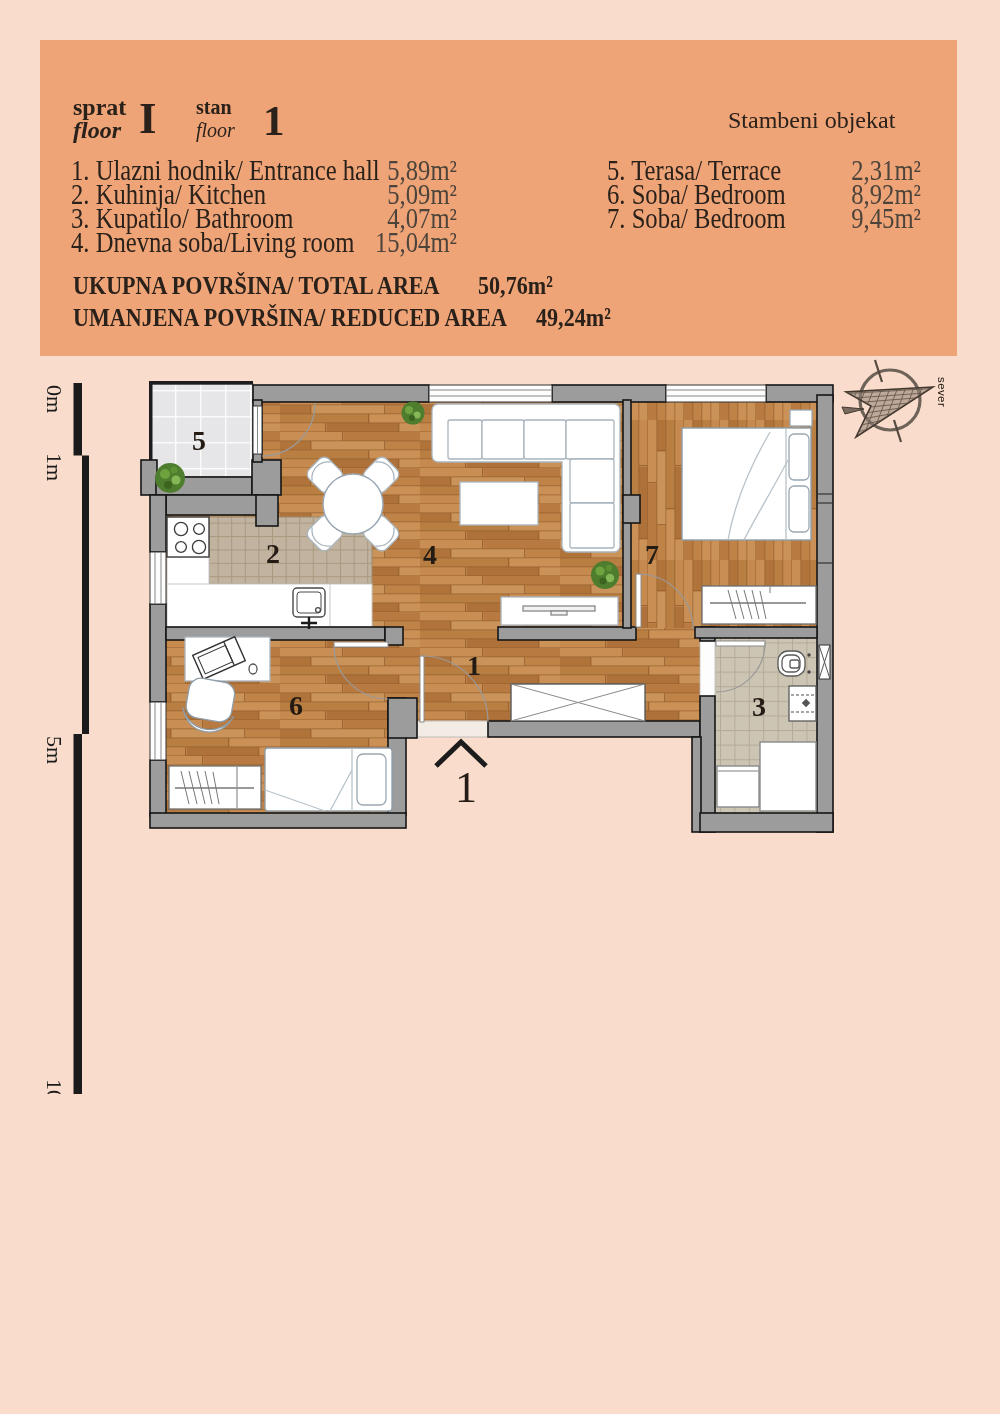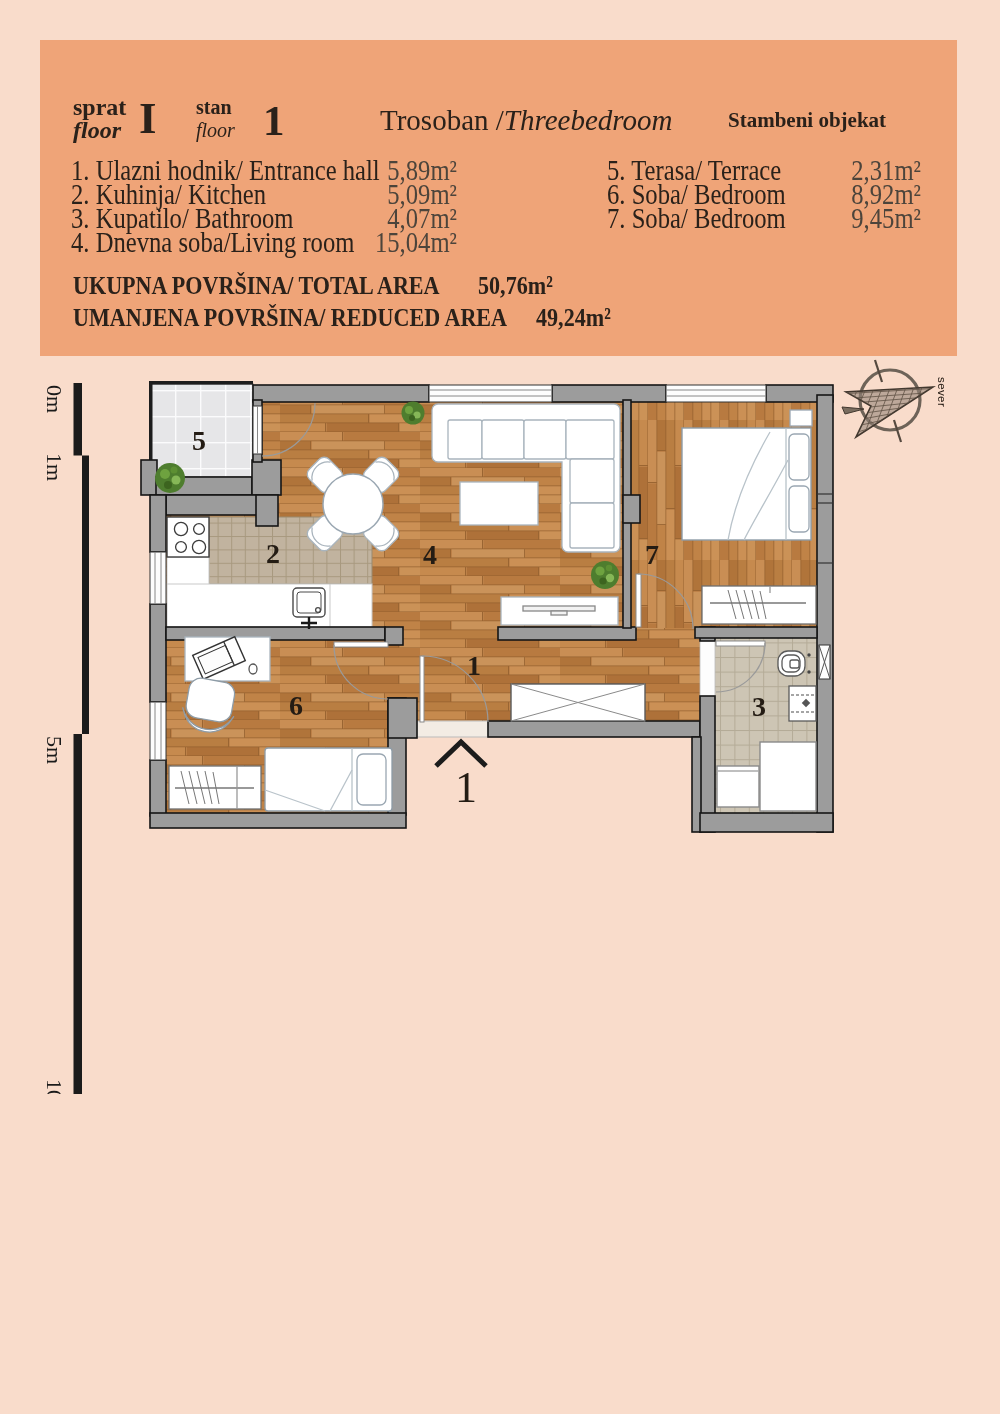--- a/index.html
+++ b/index.html
@@ -16,23 +16,22 @@
 <div style="position:absolute;left:40px;top:40px;width:917px;height:316px;background:#efa478;"></div>
 
 <div class="t" style="left:73px;top:96px;font-weight:bold;font-size:24px;line-height:23px;">sprat<br><span style="font-weight:bold;font-style:italic;">floor</span></div>
 
 <div class="t" style="left:139px;top:96px;font-weight:bold;font-size:45px;line-height:45px;">I</div>
 
 <div class="t" style="left:196px;top:96px;font-weight:bold;font-size:20px;line-height:23px;">stan<br><span style="font-weight:normal;font-style:italic;">floor</span></div>
 
 <div class="t" style="left:263px;top:99px;font-weight:bold;font-size:43px;line-height:43px;">1</div>
 
-<div class="t" style="left:380px;top:106px;font-size:29px;line-height:28px;">Trosoban /<span style="font-style:italic;">Threebedroom</span></div>
-
-<div class="t" style="left:728px;top:106px;font-size:21px;line-height:28px;font-weight:bold;">Stambeni objekat</div>
+
+<div class="t" style="left:728px;top:106px;font-size:24px;line-height:28px;">Stambeni objekat</div>
 
 <div class="t sq" style="left:71px;top:158px;font-size:29px;line-height:24px;">1. Ulazni hodnik/ Entrance hall<br>2. Kuhinja/ Kitchen<br>3. Kupatilo/ Bathroom<br>4. Dnevna soba/Living room</div>
 
 <div class="t sqr" style="left:257px;top:158px;width:200px;font-size:29px;line-height:24px;text-align:right;color:#4c443b;">5,89m²<br>5,09m²<br>4,07m²<br>15,04m²</div>
 
 <div class="t sq" style="left:607px;top:158px;font-size:29px;line-height:24px;">5. Terasa/ Terrace<br>6. Soba/ Bedroom<br>7. Soba/ Bedroom</div>
 
 <div class="t sqr" style="left:721px;top:158px;width:200px;font-size:29px;line-height:24px;text-align:right;color:#4c443b;">2,31m²<br>8,92m²<br>9,45m²</div>
 
 <div class="t sq" style="left:73px;top:271px;font-size:26px;font-weight:bold;">UKUPNA POVRŠINA/ TOTAL AREA</div>

